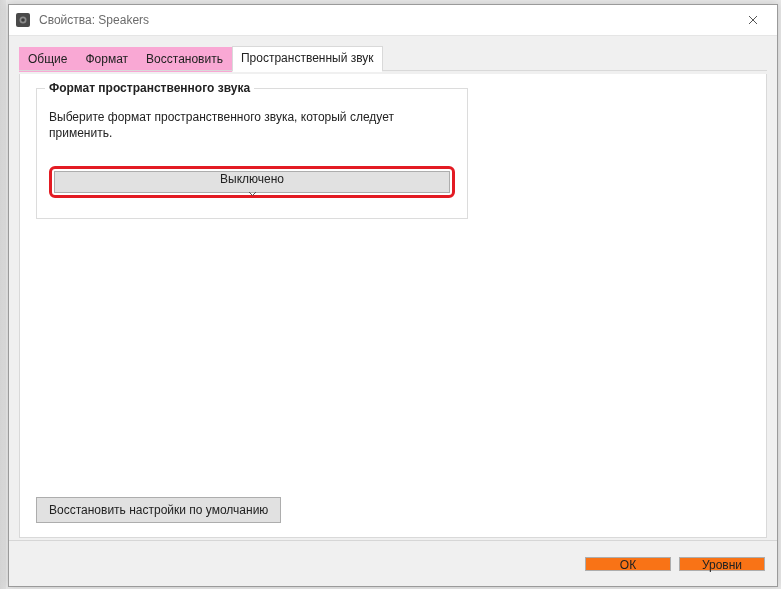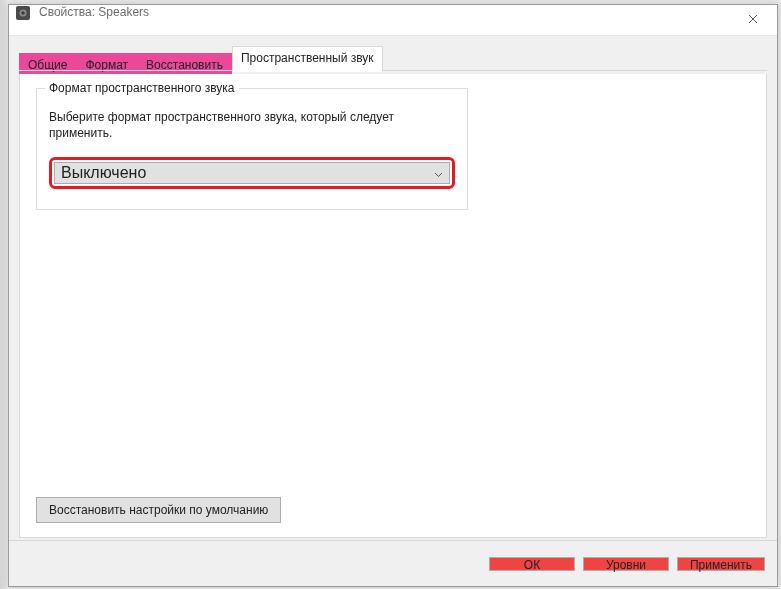--- a/index.html
+++ b/index.html
@@ -1,38 +1,38 @@
 <!DOCTYPE html>
 <html><head>
 <meta charset="utf-8">
 <style>
 * { box-sizing: border-box; margin: 0; padding: 0; font-family: "Segoe UI", Tahoma, sans-serif; }
 body { background: #e8e8e8; width: 781px; height: 589px; overflow: hidden; }
 .window { position: absolute; left: 8px; top: 4px; width: 770px; height: 583px; background: #fefefe; border: 1px solid #9a9a9a; box-shadow: 0 0 8px rgba(0,0,0,0.15); }
-.titlebar { height: 30px; display: flex; padding: 0 6px; background: #fff; }
+.titlebar { height: 30px; display: flex; align-items: center; padding: 0 6px; background: #fff; }
 .titlebar .icon { width: 16px; height: 16px; margin-right: 8px; display:inline-block; }
 .titlebar .title { font-size: 12px; color: #6b6b6b; flex: 1; }
 .titlebar .close { width: 40px; height: 28px; display:flex; align-items:center; justify-content:center; margin-right:-2px; }
 .titlebar .close svg { stroke:#555; stroke-width:1; }
 .client { position:absolute; top:30px; left:0; right:0; bottom:0; background:#f0f0f0; border-top:1px solid #e5e5e5; }
 .tabs { display:flex; padding: 10px 10px 0 10px; position:relative;}
-.tab { font-size:12px; color:#222; padding:4px 8px 5px 8px; border:1px solid transparent; border-bottom:none; background:#ec4899; cursor:default; position:relative; top:7px;}
+.tab { font-size:12px; color:#222; padding:4px 8px 5px 8px; border:1px solid transparent; border-bottom:none; background:#f9a8d4; cursor:default; position:relative; top:1px;}
 .tab.active { background:#fff; border-color:#d9d9d9; z-index:3; padding-bottom:6px; top:0;}
 .tabline { position:absolute; left:10px; right:10px; bottom:0; height:1px; background:#d9d9d9; z-index:1;}
 .tab.active::after{content:"";position:absolute;left:0;right:0;bottom:-1px;height:2px;background:#fff;}
 .page { position:absolute; top:38px; left:10px; right:10px; bottom:48px; background:#fff; border:1px solid #d9d9d9; border-top:none; padding:14px 16px 16px 16px; }
 .groupbox { position:relative; border:1px solid #dcdcdc; padding:20px 12px 20px 12px; width:432px; }
-.groupbox .legend { position:absolute; top:-8px; left:8px; background:#fff; padding:0 4px; font-size:12px; color:#222;}
-.desc { font-size:12px; color:#222; line-height:1.35; margin-bottom:16px;}
+.groupbox .legend { position:absolute; top:-8px; left:8px; background:#fff; padding:0 4px; font-size:12px; color:#222;font-weight:bold;}
+.desc { font-size:12px; color:#222; line-height:1.35; margin-bottom:25px;}
 .combo-wrap { border:3px solid #e31b23; border-radius:6px; padding:2px;}
-.combo { width:100%; height:22px; background:#e1e1e1; border:1px solid #adadad; display:flex; align-items:center; padding:0 6px; font-size:16px; color:#222; justify-content:space-between;}
+.combo { width:100%; height:22px; background:#e1e1e1; border:1px solid #adadad; display:flex; align-items:center; padding:0 6px; font-size:12px; color:#222; justify-content:space-between;flex-direction:column;}
 .combo .chev svg { stroke:#555; stroke-width:1; fill:none;}
 .restore-btn { position:absolute; left:16px; bottom:14px; background:#e1e1e1; border:1px solid #adadad; font-size:12px; padding:5px 12px; color:#222;}
 .footer { position:absolute; left:0; right:0; bottom:0; height:46px; border-top:1px solid #d6d6d6; background:#f0f0f0; display:flex; align-items:center; justify-content:flex-end; padding-right:12px; gap:8px;}
-.btn { min-width:86px; height:14px; background:#ef4444; border:1px solid #adadad; font-size:12px; color:#222; padding:0 12px;}
+.btn { min-width:86px; height:14px; background:#f97316; border:1px solid #adadad; font-size:12px; color:#222; padding:0 12px;}
 .sideshadow{position:absolute;left:0;top:0;width:6px;height:100%;background:linear-gradient(to right,#777,#bbb);opacity:.18;}
 </style>
 </head>
 <body>
 
 <div class="sideshadow"></div>
 <div class="window">
   <div class="titlebar">
     <span class="icon">
       <svg width="16" height="16" viewBox="0 0 16 16">
@@ -73,16 +73,15 @@
           </div>
         </div>
       </div>
 
       <button class="restore-btn">Восстановить настройки по умолчанию</button>
     </div>
 
     <div class="footer">
       <button class="btn">ОК</button>
       <button class="btn">Уровни</button>
-      <button class="btn">Применить</button>
     </div>
   </div>
 </div>
 
 </body></html>

